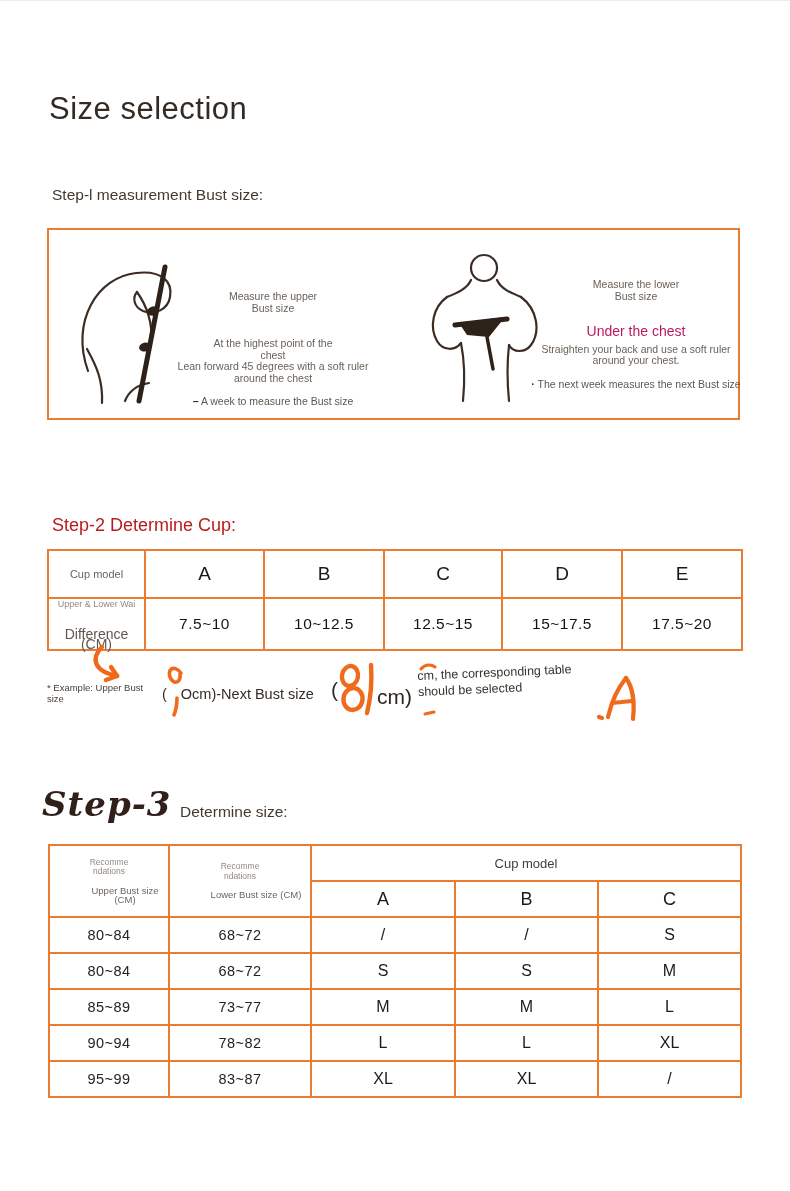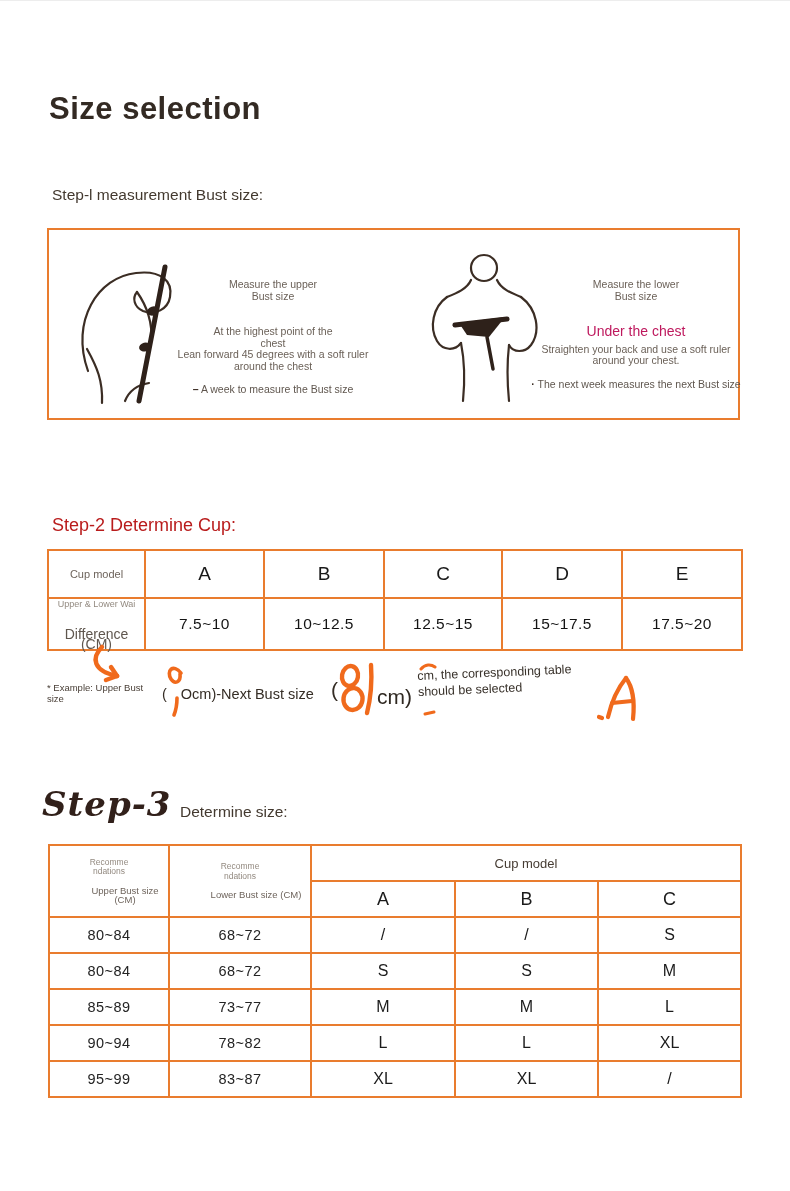--- a/index.html
+++ b/index.html
@@ -1,27 +1,27 @@
 <!DOCTYPE html>
 <html><head>
 <meta charset="utf-8">
 <style>
   html,body{margin:0;padding:0;background:#ffffff;}
   .page{position:relative;width:790px;height:1191px;background:#fff;overflow:hidden;
         font-family:"Liberation Sans",sans-serif;border-top:1px solid #ededed;}
   .abs{position:absolute;}
   .sr{position:absolute;width:1px;height:1px;overflow:hidden;clip:rect(0 0 0 0);white-space:nowrap;}
 
-  .title{left:49px;top:90px;font-size:31px;font-weight:700;color:#332a23;letter-spacing:.5px;}
+  .title{left:49px;top:90px;font-size:31px;font-weight:400;color:#332a23;letter-spacing:.5px;}
   .s1-heading{left:52px;top:185px;font-size:15.5px;color:#43392f;}
 
   .measure-box{left:47px;top:227px;width:689px;height:188px;border:2px solid #e97c2e;background:#fff;}
 
   .mb-text{width:240px;text-align:center;color:#6b6158;font-size:10.5px;line-height:11.5px;}
-  .mb-left{left:153px;top:278px;}
+  .mb-left{left:153px;top:290px;}
   .mb-right{left:516px;top:278px;}
   .mb-title{margin-bottom:24px;}
   .mb-sub{font-size:14px;color:#be185d;margin:10px 0 6px 0;}
   .mb-note{margin-top:12px;color:#5f564e;}
   .mb-note .dash{font-weight:bold;color:#3b2d24;}
   .fig{stroke:#3b2d24;fill:none;stroke-width:2.2;stroke-linecap:round;stroke-linejoin:round;}
   .fig .tape{stroke:#2e211a;stroke-width:5;}
   .fig .knot{fill:#2e211a;stroke:none;}
 
   .s2-heading{left:52px;top:514px;font-size:18px;font-weight:500;color:#b91c1c;}

